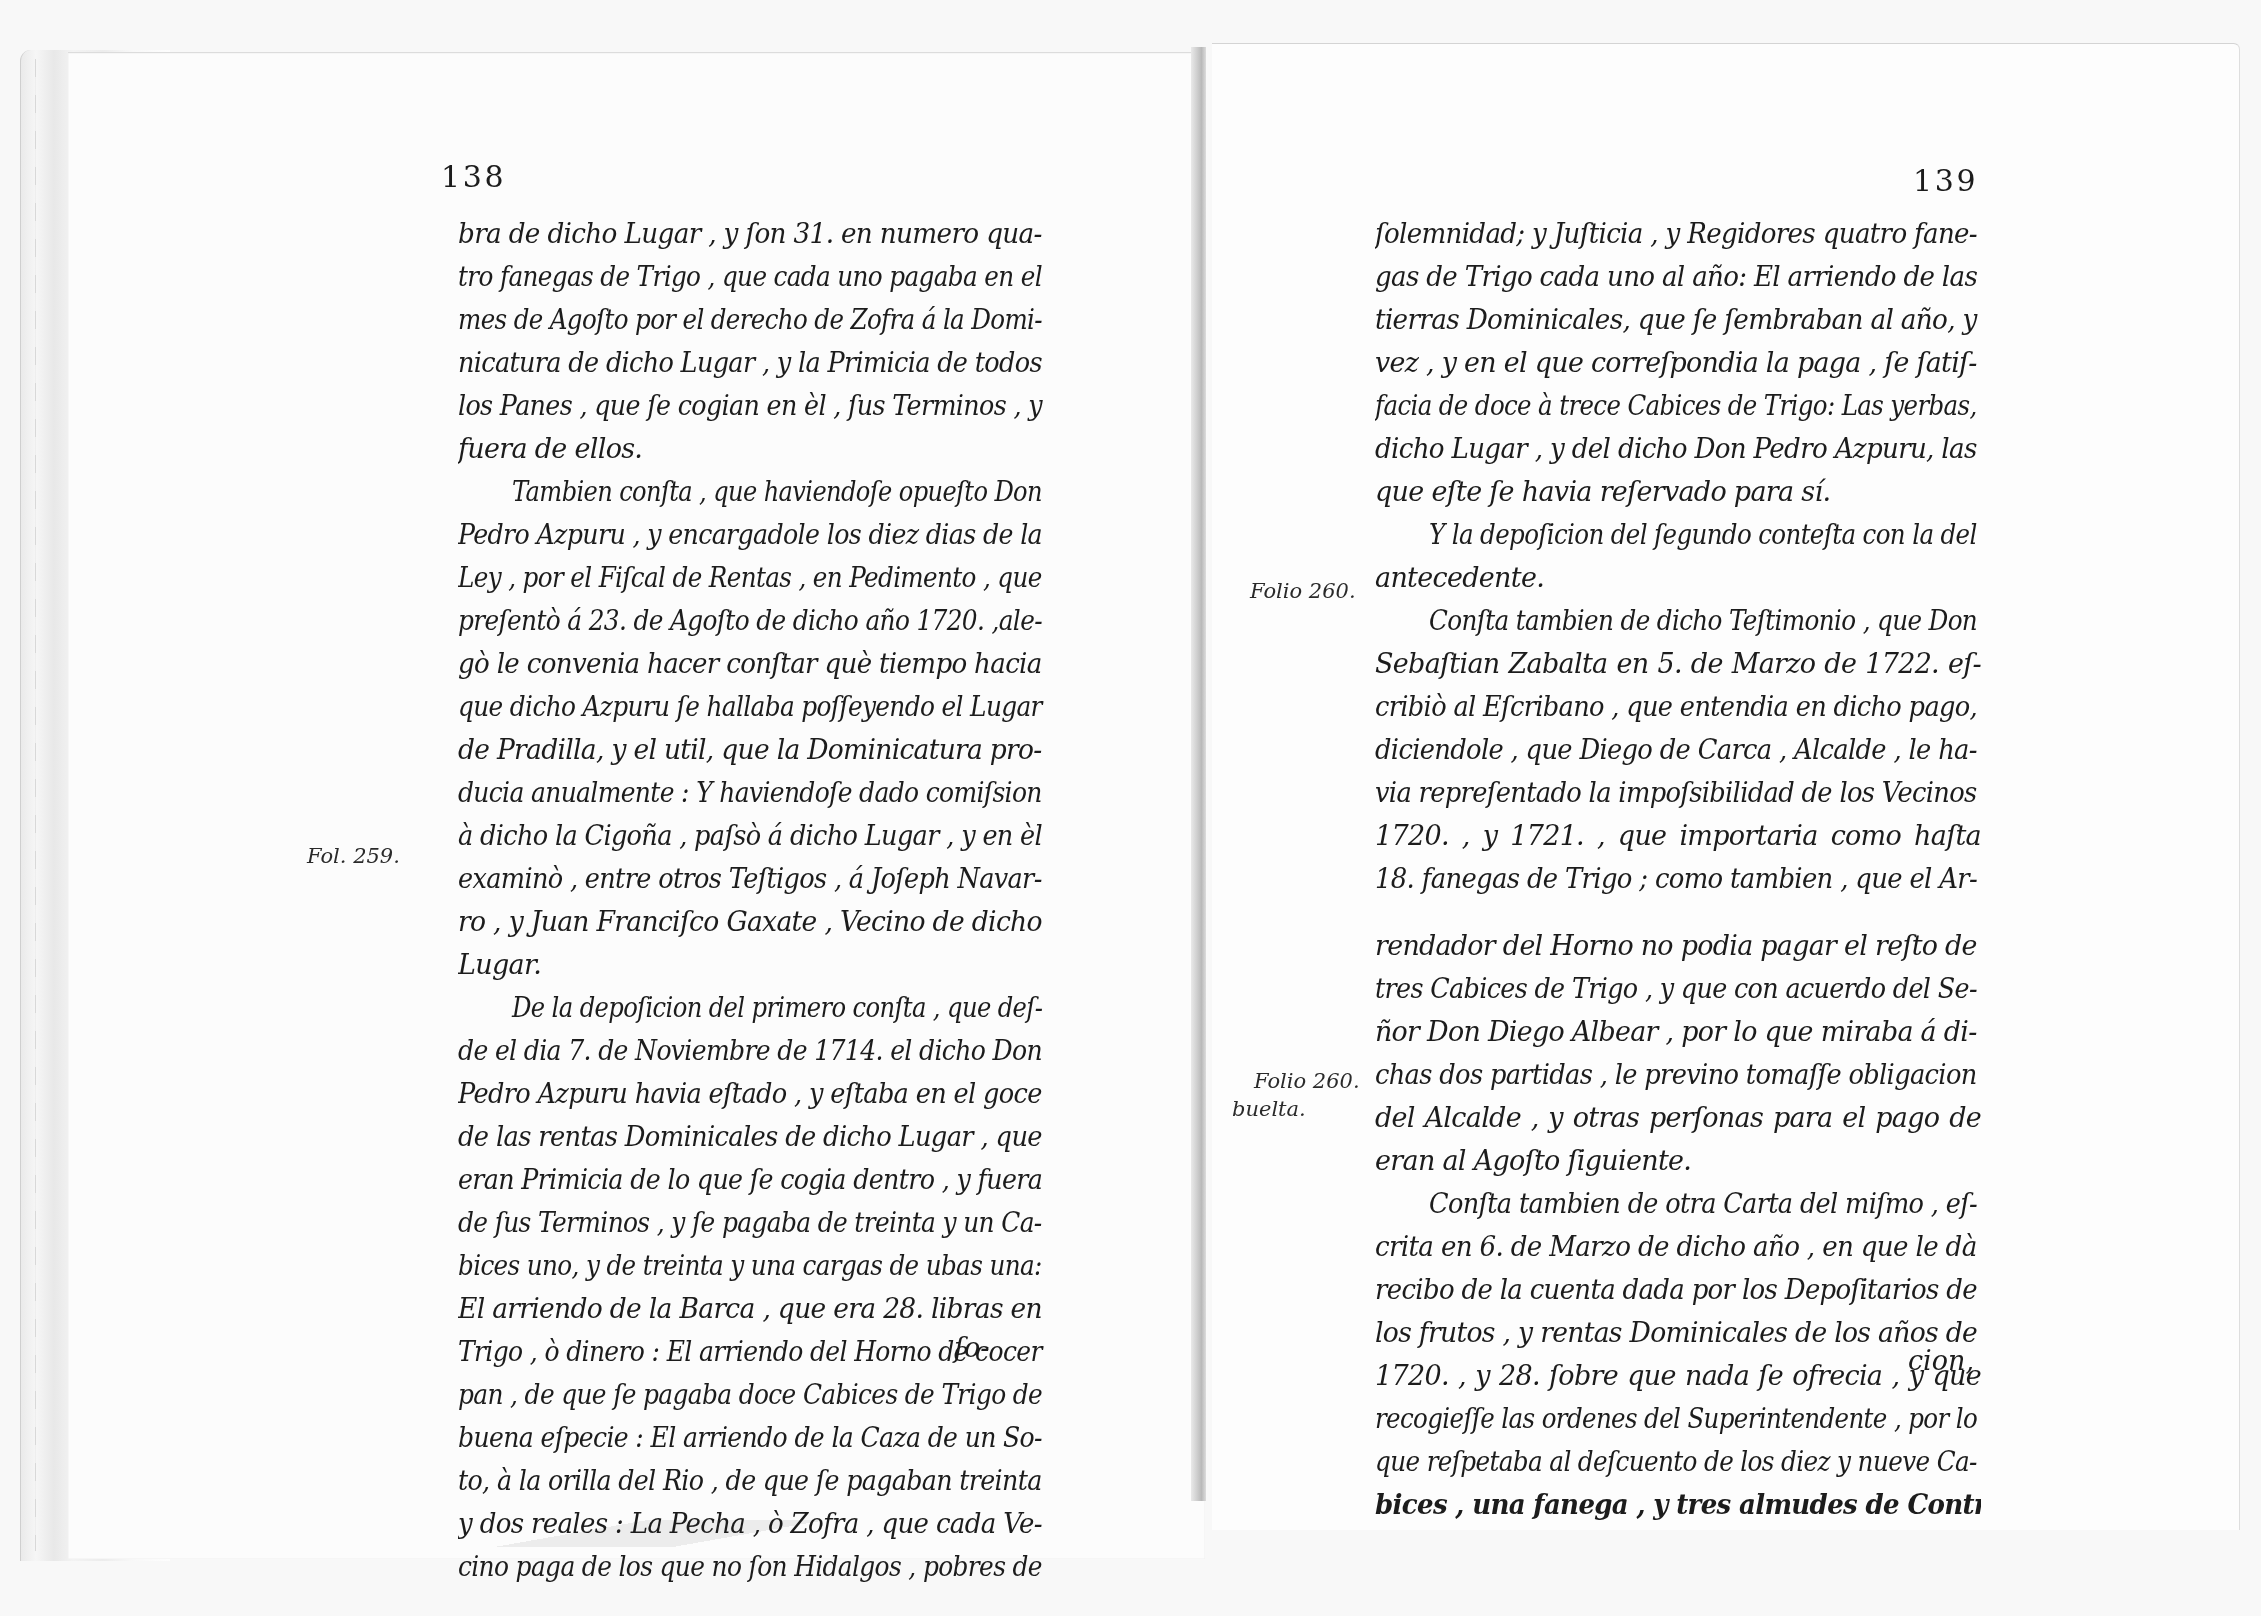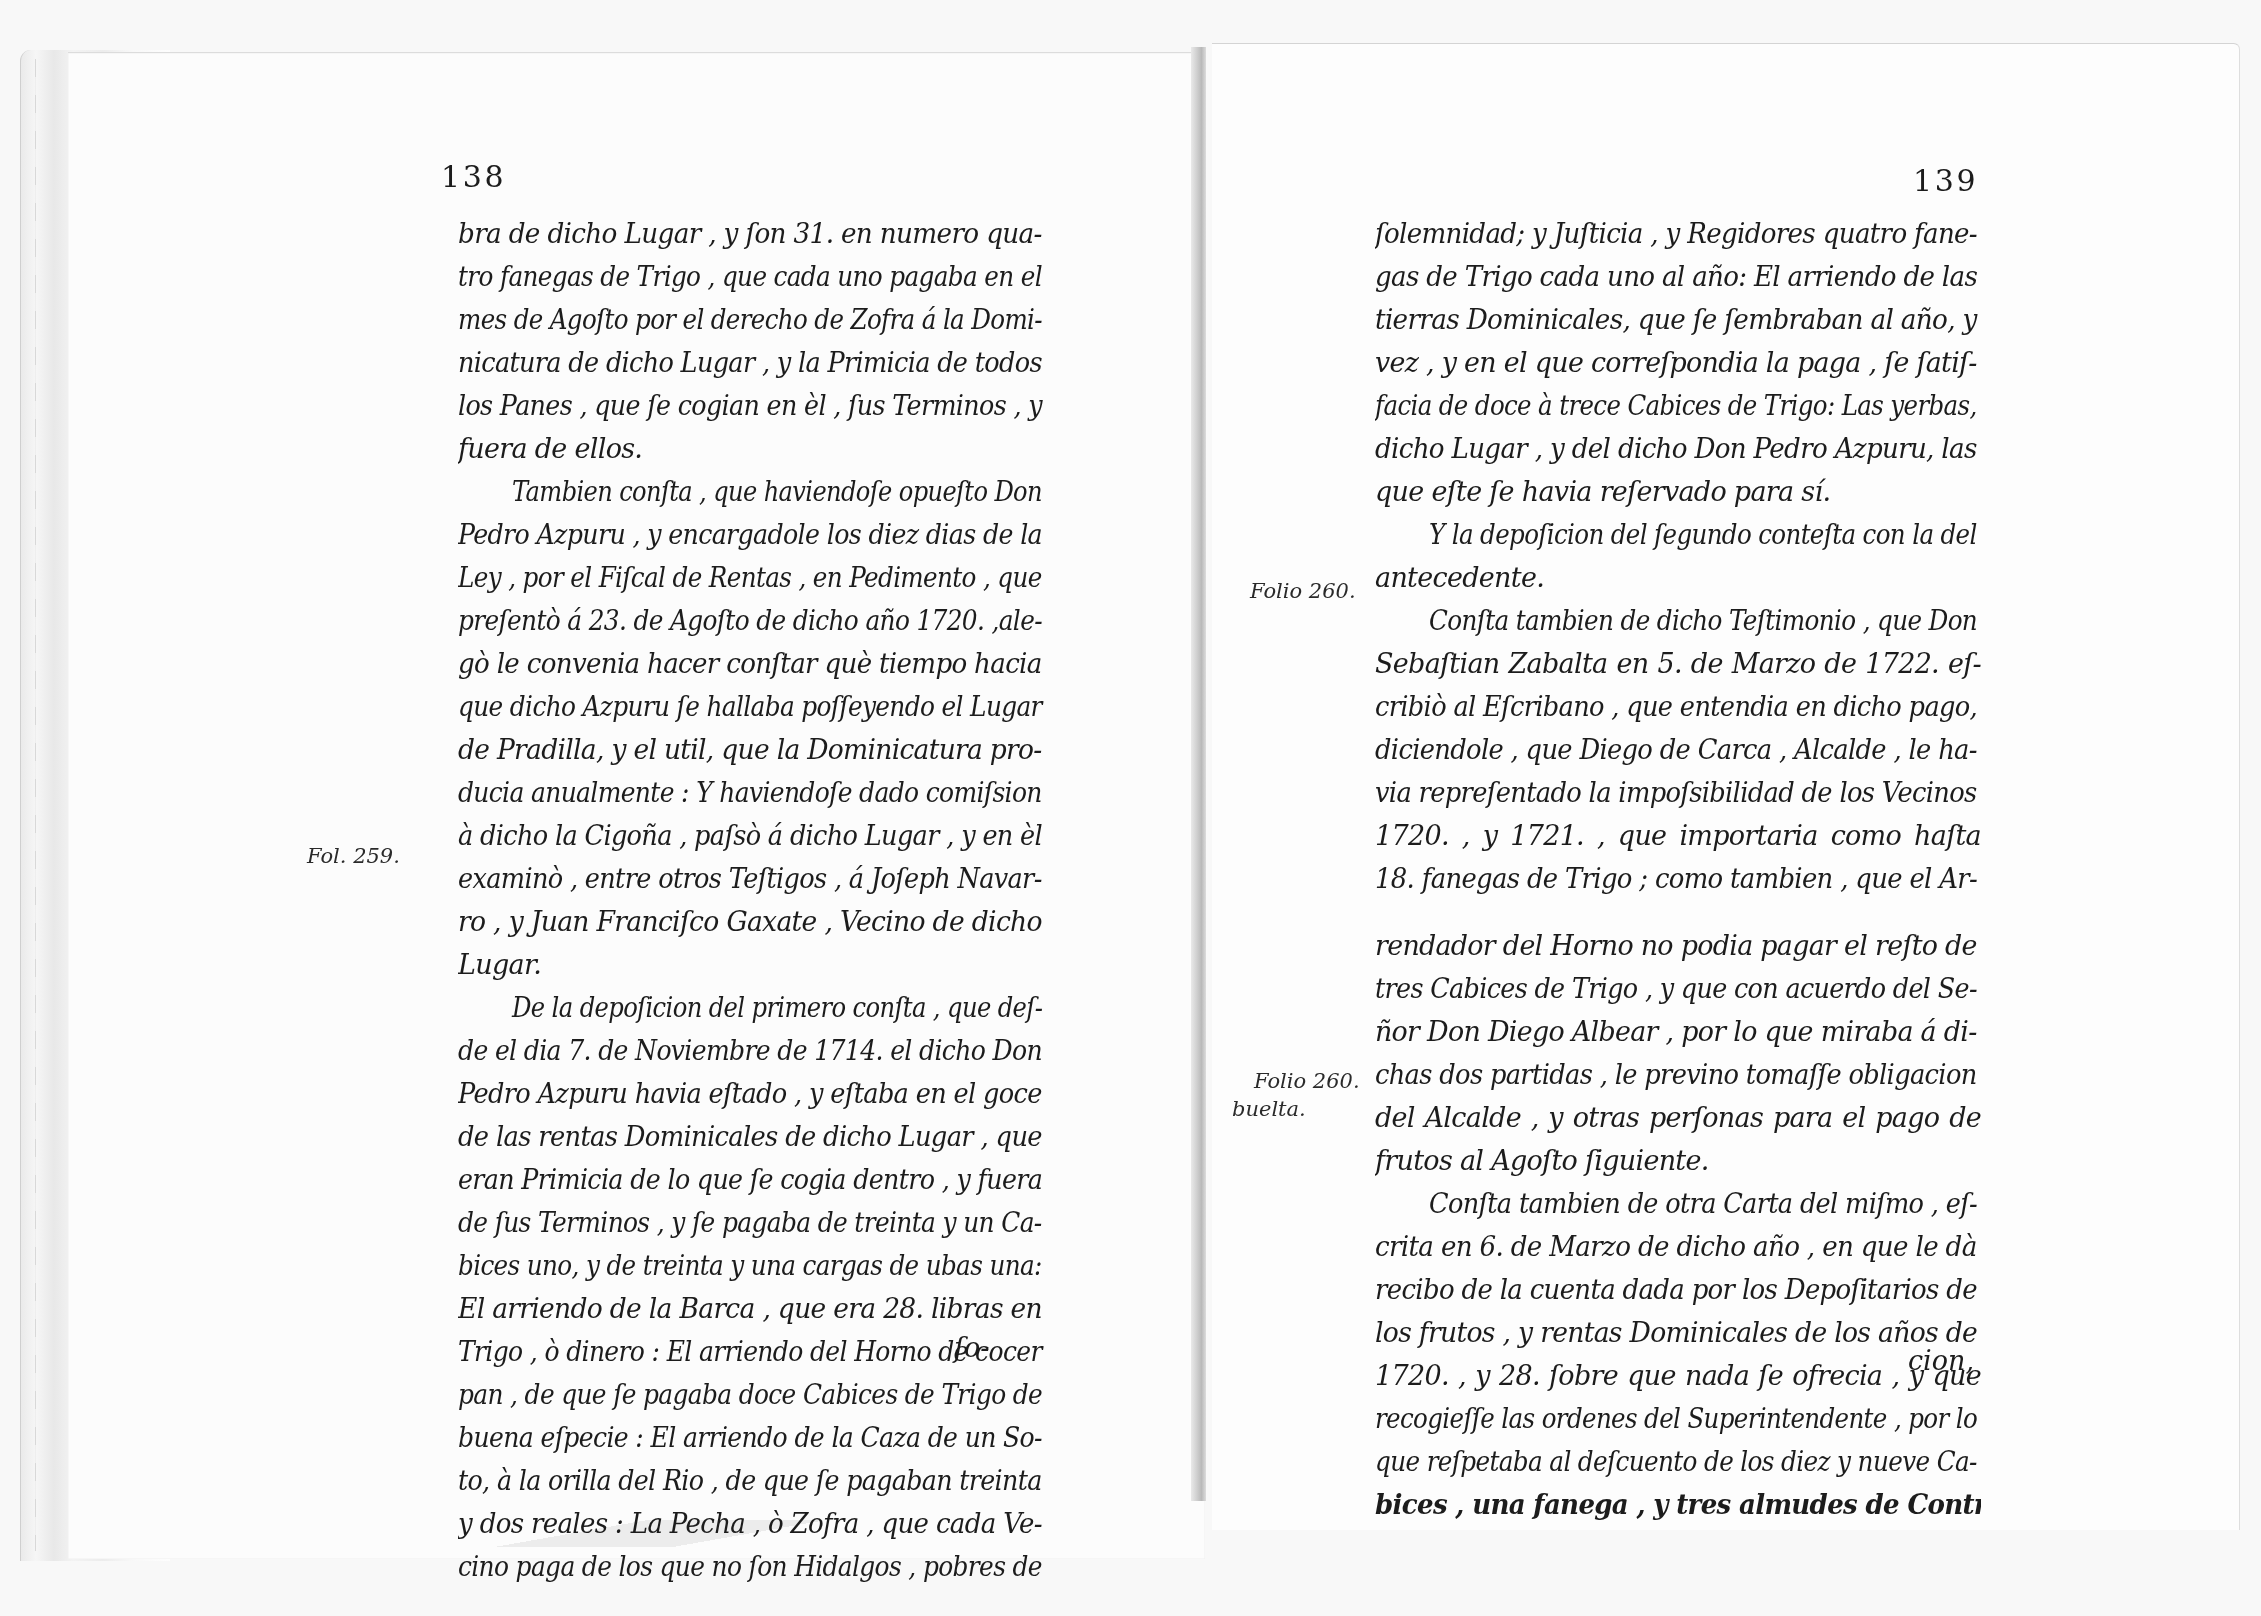--- a/index.html
+++ b/index.html
@@ -153,21 +153,21 @@
       <span class="line" style="white-space: normal; overflow: hidden;"><span style="white-space: nowrap; display: inline-block; transform-origin: left center; transform: scaleX(0.95);">cribiò al Eſcribano , que entendia en dicho pago,</span></span>
       <span class="line" style="white-space: normal; overflow: hidden;"><span style="white-space: nowrap; display: inline-block; transform-origin: left center; transform: scaleX(0.954);">diciendole , que Diego de Carca , Alcalde , le ha-</span></span>
       <span class="line" style="white-space: normal; overflow: hidden;"><span style="white-space: nowrap; display: inline-block; transform-origin: left center; transform: scaleX(0.953);">via repreſentado la impoſsibilidad de los Vecinos</span></span>
       <span class="line" style="white-space: normal; overflow: hidden;">1720. , y 1721. , que importaria como haſta</span>
       <span class="line" style="white-space: normal; overflow: hidden;"><span style="white-space: nowrap; display: inline-block; transform-origin: left center; transform: scaleX(0.959);">18. fanegas de Trigo ; como tambien , que el Ar-</span></span>
       <span class="line" style="white-space: normal; overflow: hidden; margin-top: 24px;"><span style="white-space: nowrap; display: inline-block; transform-origin: left center; transform: scaleX(0.996);">rendador del Horno no podia pagar el reſto de</span></span>
       <span class="line" style="white-space: normal; overflow: hidden;"><span style="white-space: nowrap; display: inline-block; transform-origin: left center; transform: scaleX(0.942);">tres Cabices de Trigo , y que con acuerdo del Se-</span></span>
       <span class="line" style="white-space: normal; overflow: hidden;"><span style="white-space: nowrap; display: inline-block; transform-origin: left center; transform: scaleX(0.996);">ñor Don Diego Albear , por lo que miraba á di-</span></span>
       <span class="line" style="white-space: normal; overflow: hidden;"><span style="white-space: nowrap; display: inline-block; transform-origin: left center; transform: scaleX(0.952);">chas dos partidas , le previno tomaſſe obligacion</span></span>
       <span class="line" style="white-space: normal; overflow: hidden;">del Alcalde , y otras perſonas para el pago de</span>
-      <span class="line last" style="white-space: normal; overflow: hidden;">frutos al Agoſto ſiguiente.</span>
+      <span class="line last" style="white-space: normal; overflow: hidden;">eran al Agoſto ſiguiente.</span>
       <span class="line indent" style="white-space: normal; overflow: hidden;"><span style="white-space: nowrap; display: inline-block; transform-origin: left center; transform: scaleX(0.947);">Conſta tambien de otra Carta del miſmo , eſ-</span></span>
       <span class="line" style="white-space: normal; overflow: hidden;"><span style="white-space: nowrap; display: inline-block; transform-origin: left center; transform: scaleX(0.969);">crita en 6. de Marzo de dicho año , en que le dà</span></span>
       <span class="line" style="white-space: normal; overflow: hidden;"><span style="white-space: nowrap; display: inline-block; transform-origin: left center; transform: scaleX(0.962);">recibo de la cuenta dada por los Depoſitarios de</span></span>
       <span class="line" style="white-space: normal; overflow: hidden;"><span style="white-space: nowrap; display: inline-block; transform-origin: left center; transform: scaleX(0.985);">los frutos , y rentas Dominicales de los años de</span></span>
       <span class="line" style="white-space: normal; overflow: hidden;">1720. , y 28. ſobre que nada ſe ofrecia , y que</span>
       <span class="line" style="white-space: normal; overflow: hidden;"><span style="white-space: nowrap; display: inline-block; transform-origin: left center; transform: scaleX(0.909);">recogieſſe las ordenes del Superintendente , por lo</span></span>
       <span class="line" style="white-space: normal; overflow: hidden;"><span style="white-space: nowrap; display: inline-block; transform-origin: left center; transform: scaleX(0.915);">que reſpetaba al deſcuento de los diez y nueve Ca-</span></span>
       <span class="line" style="white-space: normal; overflow: hidden; font-weight: bold;"><span style="white-space: nowrap; display: inline-block; transform-origin: left center; transform: scaleX(0.966);">bices , una fanega , y tres almudes de Contribu-</span></span>
     </div>
   <div class="catchword catch-right">cion,</div>

